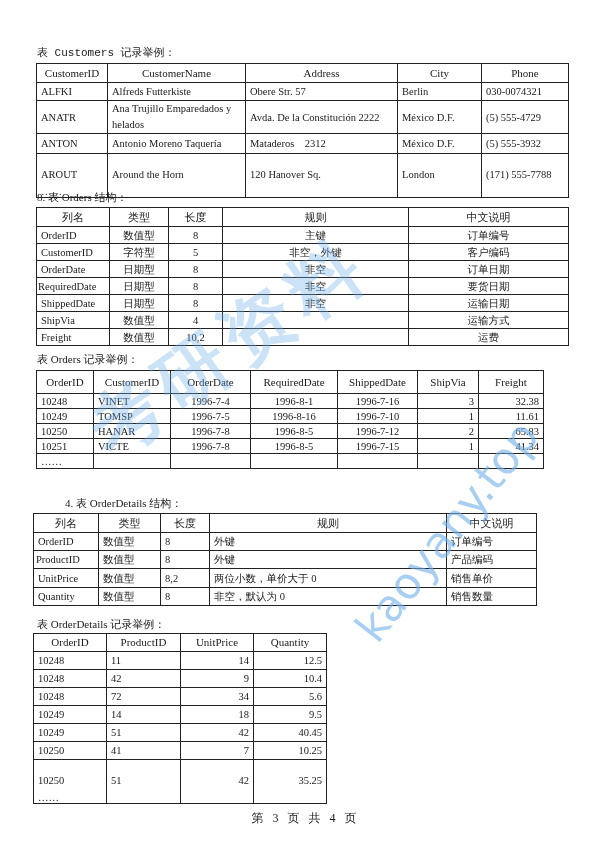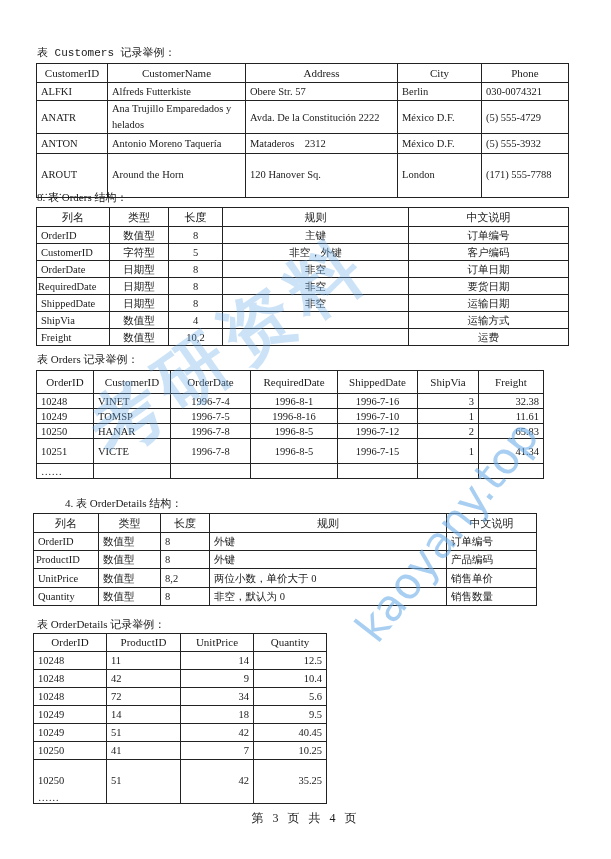--- a/index.html
+++ b/index.html
@@ -183,21 +183,21 @@
   </tr>
   <tr style="height:15px">
     <td class="l">10250</td>
     <td class="l">HANAR</td>
     <td class="c">1996-7-8</td>
     <td class="c">1996-8-5</td>
     <td class="c">1996-7-12</td>
     <td class="r">2</td>
     <td class="r">65.83</td>
   </tr>
-  <tr style="height:25px">
+  <tr style="height:15px">
     <td class="l">10251</td>
     <td class="l">VICTE</td>
     <td class="c">1996-7-8</td>
     <td class="c">1996-8-5</td>
     <td class="c">1996-7-15</td>
     <td class="r">1</td>
     <td class="r">41.34</td>
   </tr>
   <tr style="height:15px">
     <td class="l">……</td>

